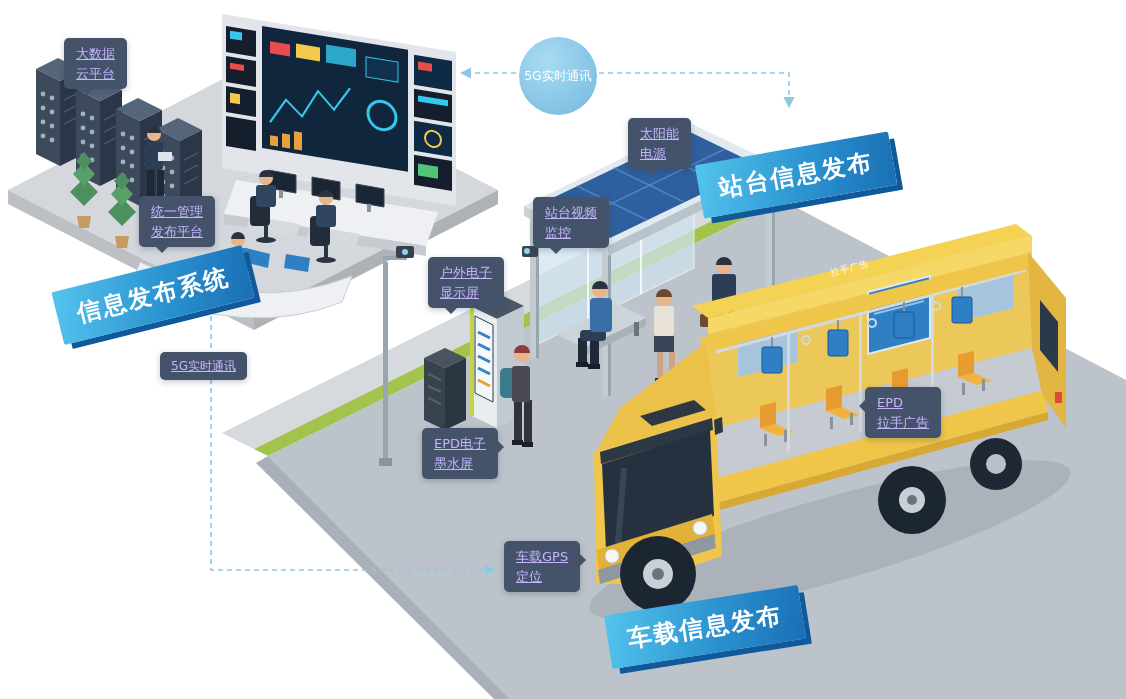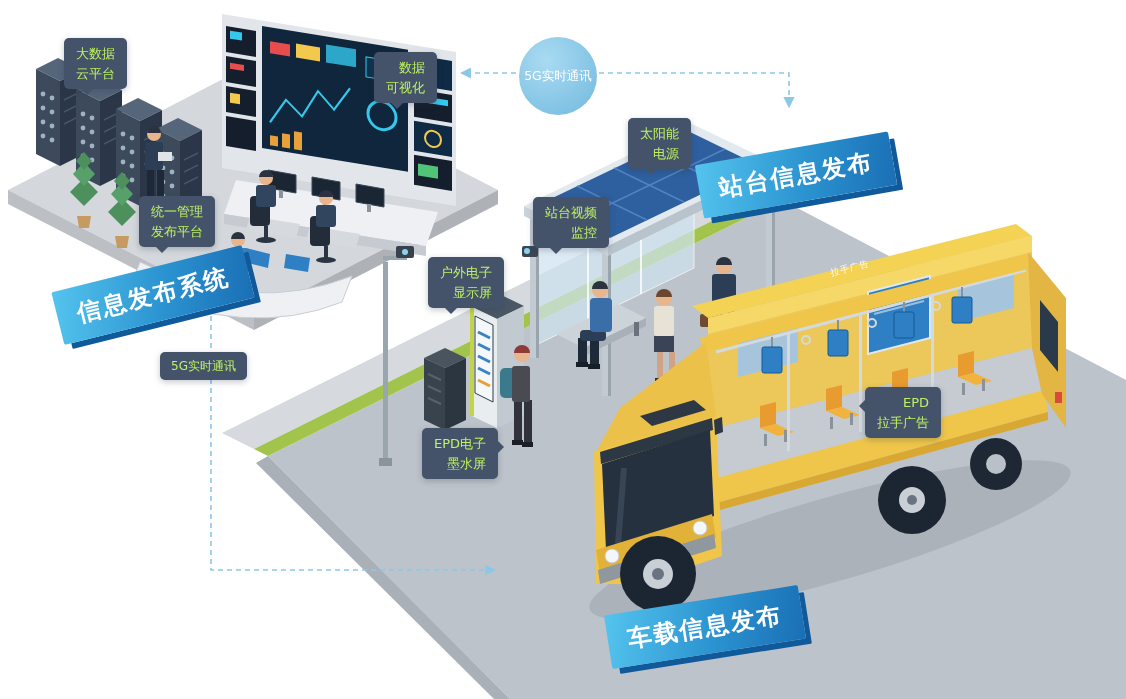--- a/index.html
+++ b/index.html
@@ -1,22 +1,22 @@
 <!DOCTYPE html>
 <html><head>
 <meta charset="utf-8">
 <style>
   html,body{margin:0;padding:0;background:#ffffff;}
   .stage{position:relative;width:1126px;height:699px;overflow:hidden;
          font-family:"DejaVu Sans","Liberation Sans",sans-serif;background:#ffffff;}
   svg.scene{position:absolute;left:0;top:0;}
 
-  .callout{position:absolute;background:#44526a;color:#bef264;border-radius:5px;
-           padding:6px 12px;font-size:13px;line-height:1.5;text-align:right;
-           white-space:nowrap;box-shadow:0 2px 6px rgba(40,55,75,.28);z-index:6;}
+  .callout{position:absolute;background:#44526a;color:#c4b5fd;border-radius:5px;
+           padding:6px 12px;font-size:13px;line-height:1.5;text-align:left;
+           white-space:nowrap;box-shadow:0 2px 6px rgba(40,55,75,.28);z-index:6;text-decoration:underline;}
   .callout.small{font-size:12px;padding:5px 11px;}
   .tail{position:absolute;width:0;height:0;border:7px solid transparent;}
   .tail-b{bottom:-13px;left:16px;border-top-color:#44526a;}
   .tail-l{left:-13px;top:12px;border-right-color:#44526a;}
   .tail-r{right:-13px;top:12px;border-left-color:#44526a;}
 
   .banner{position:absolute;background:linear-gradient(105deg,#54c4ee 0%,#2b93d0 55%,#1a6fb5 100%);
           color:#fff;font-weight:bold;font-size:24px;letter-spacing:2px;padding:11px 20px;
           white-space:nowrap;z-index:7;box-shadow:6px 7px 0 -1px #105a9c;border-radius:2px;}
   .rot14{transform:rotate(-14deg);}
@@ -361,25 +361,20 @@
     <path d="M211,316 L211,570 L494,570" marker-end="url(#arr)"></path>
   </g>
 </svg>
 
 <div class="callout" style="left:64px;top:38px">
   <div>大数据</div>
   <div>云平台</div>
   <span class="tail tail-b"></span>
 </div>
 
-<div class="callout" style="left:374px;top:52px">
-  <div>数据</div>
-  <div>可视化</div>
-  <span class="tail tail-b"></span>
-</div>
 
 <div class="badge" style="left:519px;top:37px">
   <span>5G实时通讯</span>
 </div>
 
 <div class="callout" style="left:628px;top:118px">
   <div>太阳能</div>
   <div>电源</div>
   <span class="tail tail-b"></span>
 </div>
@@ -411,20 +406,25 @@
   <div>墨水屏</div>
   <span class="tail tail-r"></span>
 </div>
 
 <div class="callout" style="left:865px;top:387px">
   <div>EPD</div>
   <div>拉手广告</div>
   <span class="tail tail-l"></span>
 </div>
 
+<div class="callout" style="left:504px;top:541px">
+  <div>车载GPS</div>
+  <div>定位</div>
+  <span class="tail tail-r"></span>
+</div>
 
 <div class="banner rot14" style="left:55px;top:268px">
   <span>信息发布系统</span>
 </div>
 
 <div class="banner rot10" style="left:698px;top:148px">
   <span>站台信息发布</span>
 </div>
 
 <div class="banner rot9" style="left:607px;top:600px">

